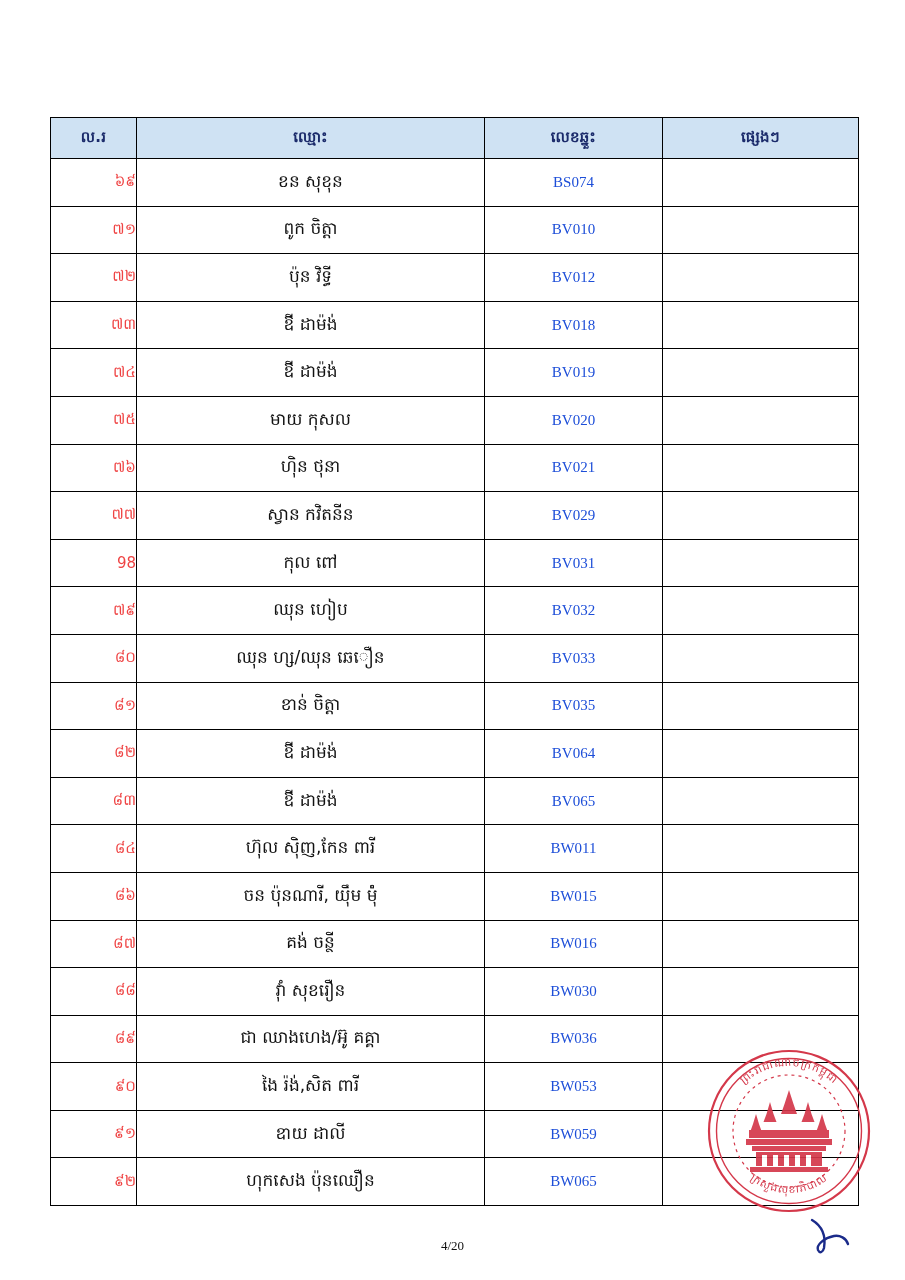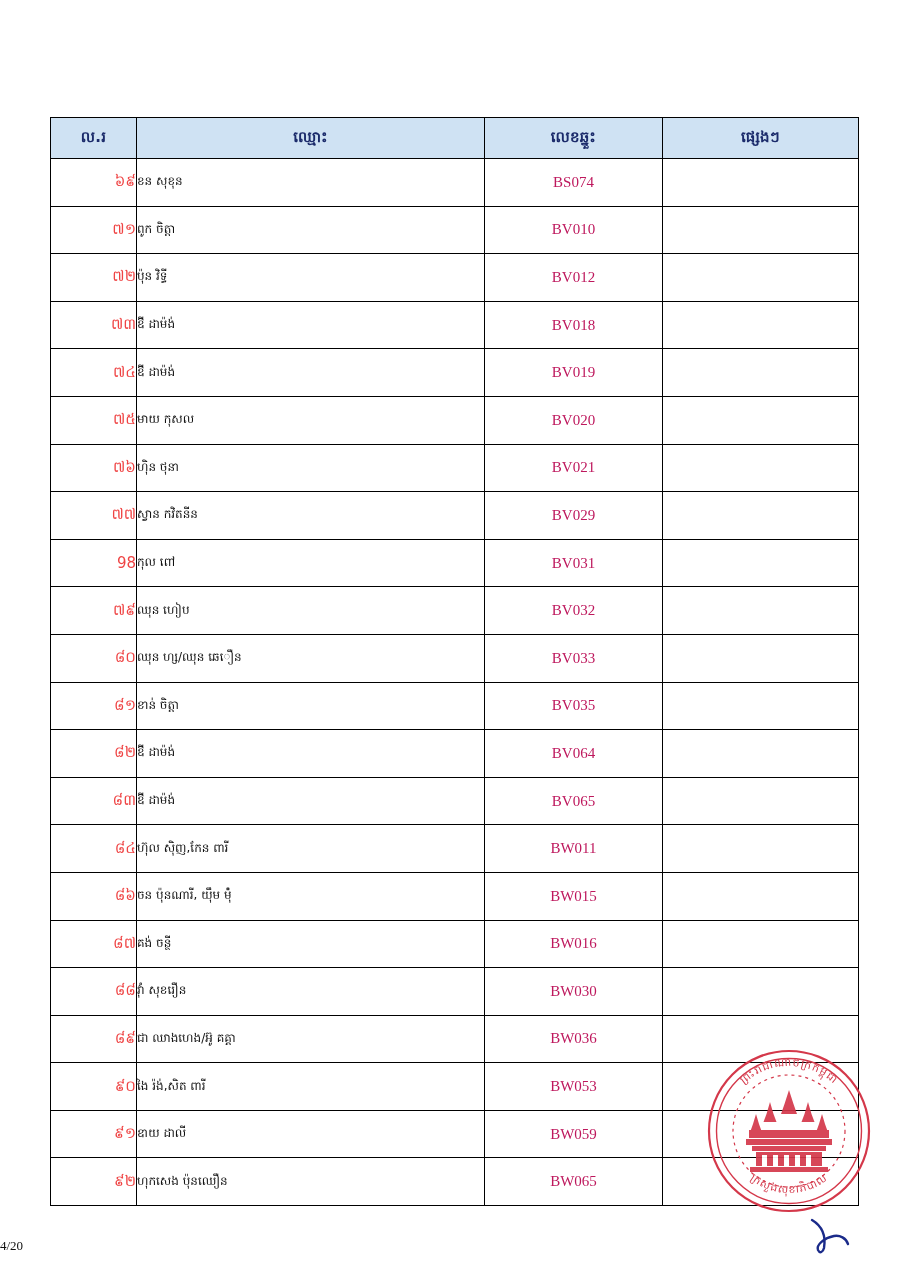--- a/index.html
+++ b/index.html
@@ -64,42 +64,43 @@
     font-size: 15.5px;
   }
 
   td.no {
     text-align: right;
     font-size: 15px;
     color: #ef4444;
   }
 
   td.name {
-    text-align: left;
+    text-align: center;
     padding-left: 12px;
-    font-size: 12px;
+    font-size: 17px;
     color: #111;
   }
 
   td.code {
     text-align: center;
     font-size: 15px;
     font-family: "Liberation Serif", serif;
-    color: #be185d;
+    color: #1d4ed8;
   }
 
   td.note {
     text-align: center;
   }
 
   .footer {
     position: absolute;
     left: 0;
     top: 1238px;
     width: 905px;
+    text-align: center;
     font-size: 13px;
     font-family: "Liberation Serif", serif;
     color: #111;
   }
 
   
   .stamp {
     position: absolute;
     left: 700px;
     top: 1042px;

